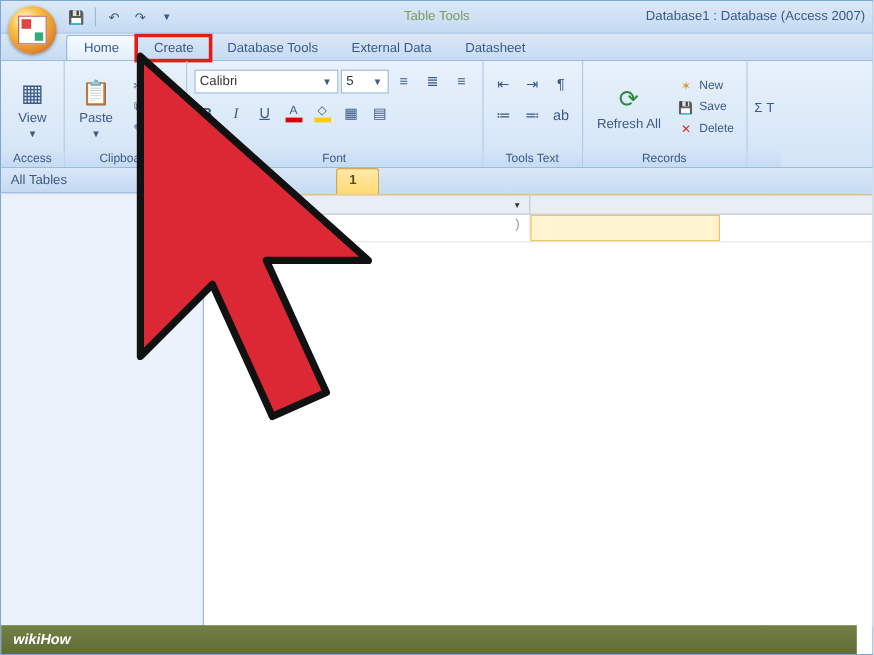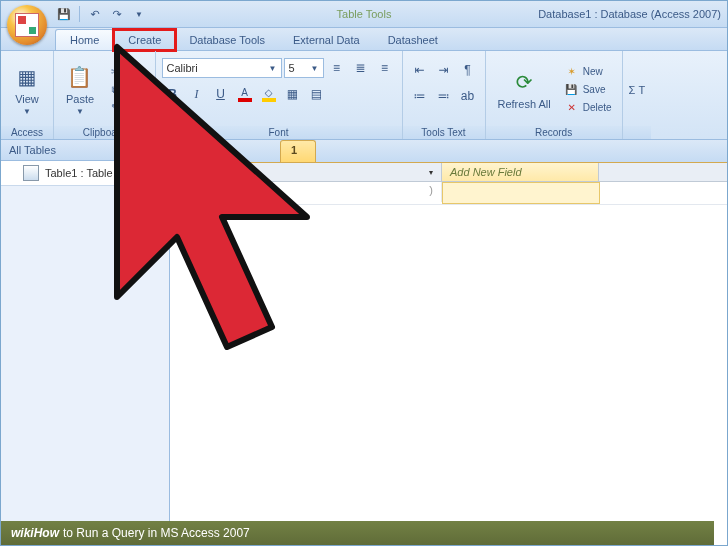--- a/index.html
+++ b/index.html
@@ -220,52 +220,44 @@
     </div>
   </div>
 
   <div class="workspace">
     <div class="nav">
       <div class="nav-hdr">
         <span>All Tables</span>
         <span style="font-size:8px">▼ «</span>
       </div>
       <div class="nav-group">
-        <div class="nav-item">
-          <span class="ico"></span>
-          <span>Table1 : Table</span>
-        </div>
       </div>
     </div>
 
     <div class="content">
       <div class="doctabs">
         <div class="doctab"><span>1</span></div>
       </div>
       <div class="dsheet">
         <div class="ds-hdr">
           <div class="rowsel"></div>
           <div class="col" style="min-width:234px;justify-content:flex-end">
               <span style="font-size:8px">▾</span>
             </div>
-          <div class="col addnew">
-              <span>Add New Field</span>
-            </div>
         </div>
         <div class="ds-row">
           <div class="rowsel">*</div>
           <div class="cell" style="min-width:234px;text-align:right;color:#999">)</div>
           <div class="cell newcell"></div>
         </div>
       </div>
     </div>
   </div>
 
   <div class="footer">
     <span class="brand">wikiHow</span>
-    <span> to Run a Query in MS Access 2007</span>
   </div>
 
   <svg class="cursor" width="250" height="340" viewBox="0 0 250 340">
     <path d="M 20 10 L 20 260 L 80 200 L 130 310 L 175 290 L 125 180 L 210 180 Z" fill="#dc2835" stroke="#111" stroke-width="6" stroke-linejoin="round"></path>
   </svg>
 
 </div>
 
 </body></html>

